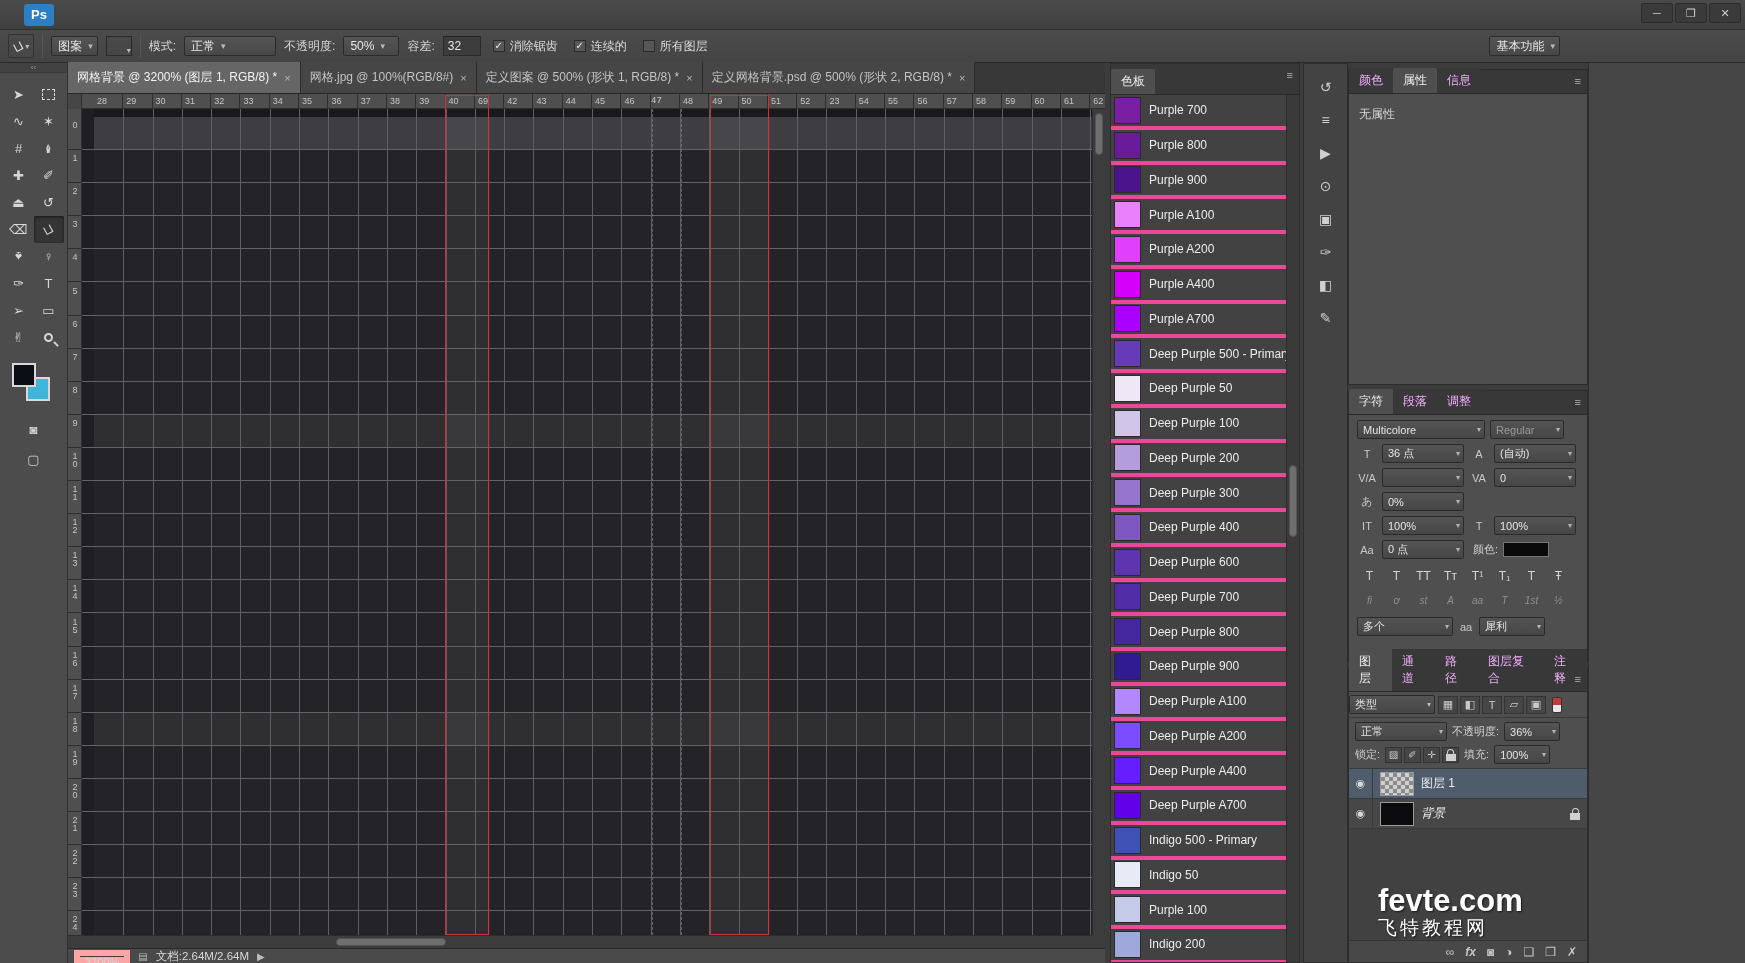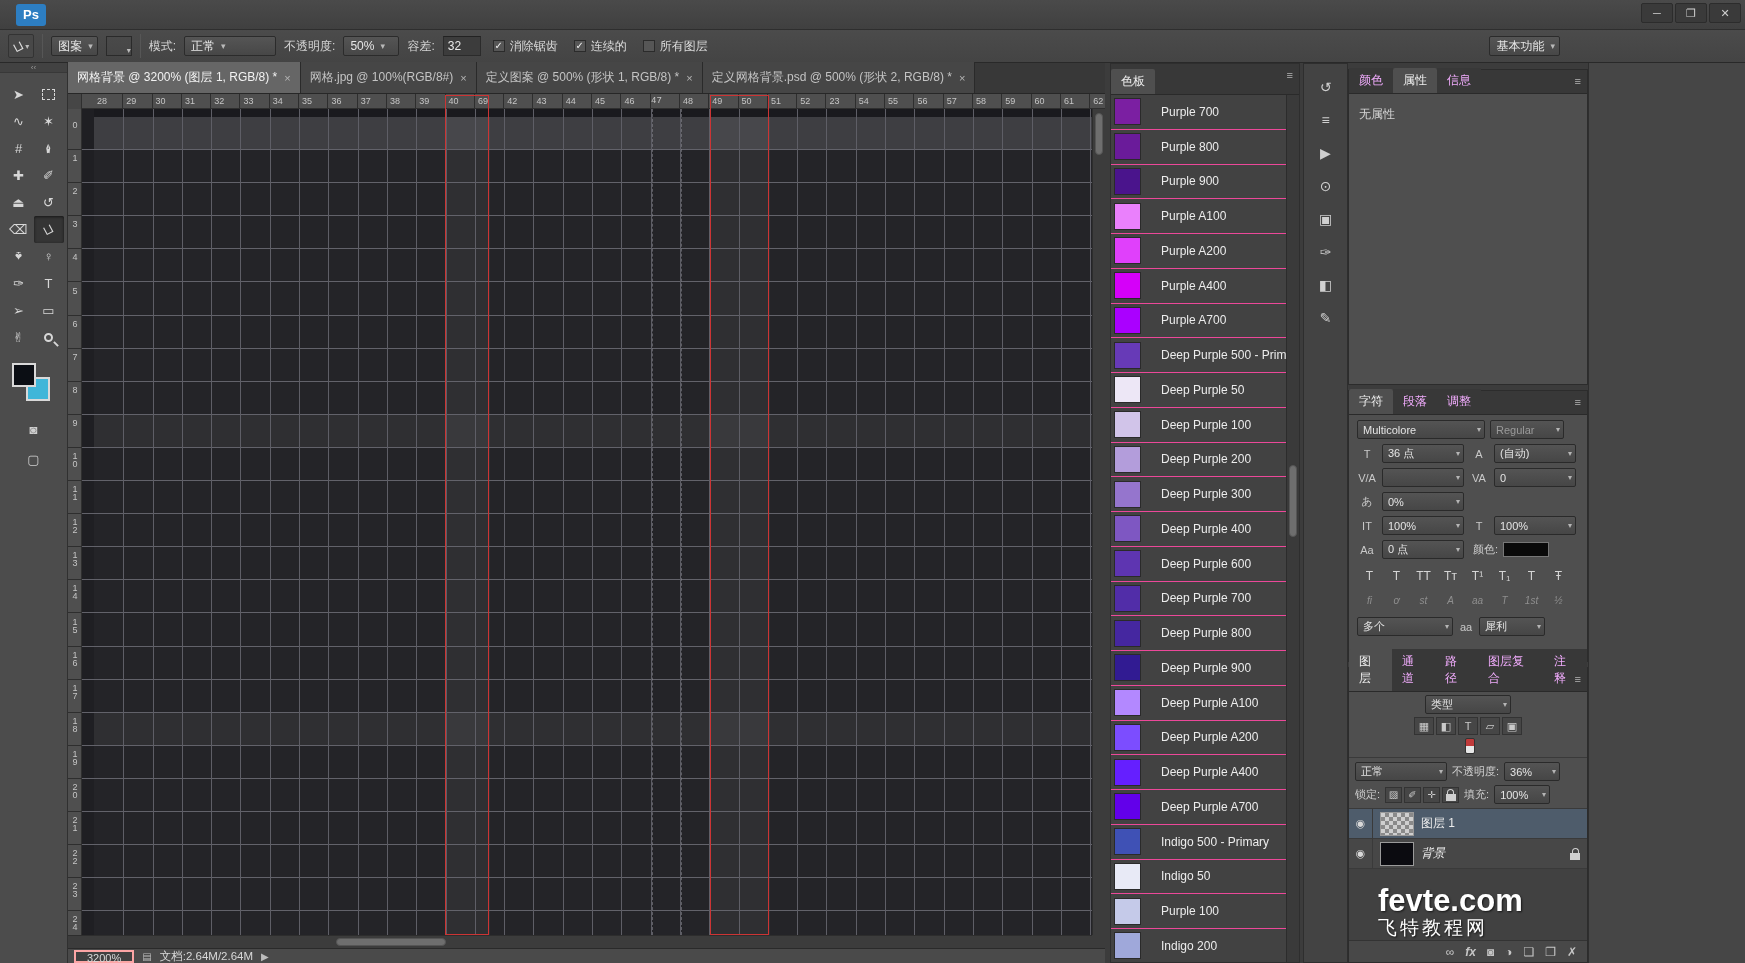--- a/index.html
+++ b/index.html
@@ -1,21 +1,21 @@
 <!DOCTYPE html>
 <html><head>
 <meta charset="utf-8">
 <style>
   html,body{margin:0;padding:0;background:#2b2b2b;}
   *{box-sizing:border-box;font-family:"Liberation Sans","DejaVu Sans",sans-serif;}
   #app{position:relative;width:1745px;height:963px;background:#3f3f3f;overflow:hidden;color:#dcdcdc;font-size:12px;-webkit-user-select:none;user-select:none;}
 
   
   #menubar{position:absolute;left:0;top:0;width:1745px;height:30px;background:linear-gradient(#4a4a4a,#404040);border-bottom:1px solid #2e2e2e;display:flex;align-items:center;}
-  #pslogo{width:30px;height:22px;margin:0 10px 0 16px;background:#2d7ec2;border-radius:3px;color:#fff;font-weight:bold;font-size:13px;display:flex;align-items:center;justify-content:center;}
+  #pslogo{width:30px;height:22px;margin:0 10px 0 24px;background:#2d7ec2;border-radius:3px;color:#fff;font-weight:bold;font-size:13px;display:flex;align-items:center;justify-content:center;}
   #menus{display:flex;height:100%;align-items:center;}
   .menu-item{padding:0 11px;height:100%;display:flex;align-items:center;color:#e2e2e2;font-size:12.5px;cursor:default;}
   #wincontrols{position:absolute;right:4px;top:3px;display:flex;gap:2px;}
   .winbtn{width:32px;height:20px;display:flex;align-items:center;justify-content:center;color:#cfcfcf;font-size:11px;background:#3a3a3a;border:1px solid #2c2c2c;border-radius:2px;}
 
   
   #optionsbar{position:absolute;left:0;top:30px;width:1745px;height:33px;background:linear-gradient(#4b4b4b,#444444);border-bottom:1px solid #292929;display:flex;align-items:center;gap:8px;padding:0 8px;}
   .osep{width:1px;height:24px;background:#353535;border-right:1px solid #565656;}
   .dd{height:20px;background:linear-gradient(#555,#474747);border:1px solid #2b2b2b;border-radius:2px;display:flex;align-items:center;padding:0 4px 0 6px;color:#e6e6e6;white-space:nowrap;}
   .dd::after{content:"▾";font-size:9px;color:#b9b9b9;margin-left:6px;}
@@ -74,32 +74,32 @@
     repeating-linear-gradient(to bottom,transparent 0 32.1px,#62626a 32.1px 33.1px);
     background-position:13px 0,0 8px;}
   .dashline{position:absolute;top:0;bottom:0;width:0;border-left:1px dashed #8d8d95;opacity:.55;}
   .redbox{position:absolute;border:1px solid #cc3434;z-index:6;}
   #vscroll{position:absolute;left:1024px;top:0;width:13px;height:826px;background:#3c3c3c;border-left:1px solid #2d2d2d;}
   #vscroll .thumb{position:absolute;left:2px;top:4px;width:8px;height:42px;background:#6e6e6e;border-radius:5px;border:1px solid #555;}
   #hscroll{position:absolute;left:0;top:872px;width:1024px;height:13px;background:#3c3c3c;border-top:1px solid #2d2d2d;}
   #hscroll .thumb{position:absolute;top:2px;left:268px;width:110px;height:8px;background:#6e6e6e;border-radius:5px;border:1px solid #555;}
   #scrollcorner{position:absolute;left:1024px;top:872px;width:13px;height:13px;background:#3c3c3c;}
   #statusbar{position:absolute;left:0;top:885px;width:1037px;height:15px;background:#4a4a4a;border-top:1px solid #2a2a2a;display:flex;align-items:center;gap:8px;padding:0 6px;font-size:11.5px;color:#d8d8d8;}
-  #zoomfield{background:#404040;border:2px solid #fca5a5;padding:0 11px;height:13px;line-height:12px;font-size:11px;}
+  #zoomfield{background:#404040;border:6px solid #fca5a5;padding:0 5px;height:13px;line-height:12px;font-size:11px;}
   .statmini{font-size:10px;color:#bdbdbd;}
 
   
   #swatchespanel{position:absolute;left:1110px;top:0;width:190px;height:900px;background:#474747;border:1px solid #2e2e2e;}
   .ptabbar{height:24px;background:#383838;display:flex;align-items:flex-end;border-bottom:1px solid #2a2a2a;position:relative;}
   .ptab{padding:4px 10px 4px;color:#f0abfc;font-size:12px;background:#383838;}
   .ptab.active{background:#4f4f4f;color:#efefef;border-radius:2px 2px 0 0;}
   .pmenu{position:absolute;right:6px;top:5px;color:#b5b5b5;font-size:11px;}
   #swhead{height:31px;}
   #swlist{position:absolute;left:0;top:31px;right:13px;bottom:0;overflow:hidden;}
-  .swrow{height:34.76px;display:flex;align-items:center;background:#424242;border-bottom:1px solid #ec4899;padding-left:3px;gap:20px;}
+  .swrow{height:34.76px;display:flex;align-items:center;background:#424242;border-bottom:4px solid #ec4899;padding-left:3px;gap:8px;}
   .swchip{width:27px;height:27px;border:1px solid #2a2a2a;flex:none;}
   .swname{font-size:12px;color:#ececec;white-space:nowrap;}
   #swscroll{position:absolute;right:0;top:31px;width:13px;bottom:0;background:#3a3a3a;border-left:1px solid #2c2c2c;}
   #swscroll .thumb{position:absolute;left:2px;top:370px;width:8px;height:72px;background:#6e6e6e;border-radius:5px;border:1px solid #555;}
 
   
   #dockicons{position:absolute;left:1303px;top:0;width:45px;height:900px;background:#434343;border:1px solid #2e2e2e;display:flex;flex-direction:column;align-items:center;padding-top:10px;gap:7px;}
   .dicon{width:28px;height:26px;display:flex;align-items:center;justify-content:center;color:#cfcfcf;font-size:14px;border-radius:3px;}
 
   
@@ -117,21 +117,21 @@
   .dd2{height:19px;background:linear-gradient(#545454,#464646);border:1px solid #2a2a2a;border-radius:2px;display:flex;align-items:center;justify-content:space-between;padding:0 3px 0 5px;color:#e4e4e4;font-size:11px;white-space:nowrap;overflow:hidden;}
   .dd2::after{content:"▾";font-size:8px;color:#b5b5b5;margin-left:4px;}
   .w130{width:128px;}.w78{width:74px;}.w82{width:82px;}.w96{width:96px;}.w66{width:66px;}.w56{width:56px;}
   .dim{color:#9a9a9a;}
   #charcolor{width:46px;height:15px;background:#0a0a0a;border:1px solid #777;}
   #stylebtns,#otbtns{display:flex;gap:2px;margin:7px 8px 0;}
   .stybtn{width:25px;height:19px;display:flex;align-items:center;justify-content:center;color:#d6d6d6;font-size:12px;border:1px solid transparent;}
   .otbtn{width:25px;height:17px;display:flex;align-items:center;justify-content:center;color:#8f8f8f;font-size:10px;font-style:italic;}
 
   
-  #lfilterrow{display:flex;align-items:center;gap:3px;padding:3px 0;border-bottom:1px solid #3a3a3a;flex-direction:column;}
+  #lfilterrow{display:flex;align-items:center;gap:3px;padding:3px 0;border-bottom:1px solid #3a3a3a;}
   .lficon{width:20px;height:18px;display:flex;align-items:center;justify-content:center;color:#c9c9c9;font-size:11px;background:#464646;border:1px solid #333;}
   .ftoggle{width:10px;height:16px;margin-left:3px;border-radius:2px;border:1px solid #333;background:linear-gradient(#c03a3a 0 50%,#e8e8e8 50% 100%);}
   #lblendrow,#llockrow{display:flex;align-items:center;gap:5px;padding:4px 6px;font-size:11px;color:#cfcfcf;}
   #llockrow{border-bottom:1px solid #3a3a3a;padding-top:0;}
   .lockico{width:17px;height:16px;display:flex;align-items:center;justify-content:center;color:#c9c9c9;font-size:10px;background:#464646;border:1px solid #333;}
   .css-lock{position:relative;width:10px;height:7px;background:#d0d0d0;margin-top:5px;}
   .css-lock::before{content:"";position:absolute;top:-5px;left:1.5px;width:5px;height:5px;border:1.5px solid #d0d0d0;border-bottom:none;border-radius:4px 4px 0 0;}
   #layerrows{flex:1;background:#474747;overflow:hidden;display:flex;flex-direction:column;}
   .lrow{height:30px;display:flex;align-items:center;border-bottom:1px solid #3a3a3a;background:#474747;flex:none;}
   .lrow.selected{background:#4e5c6b;}

